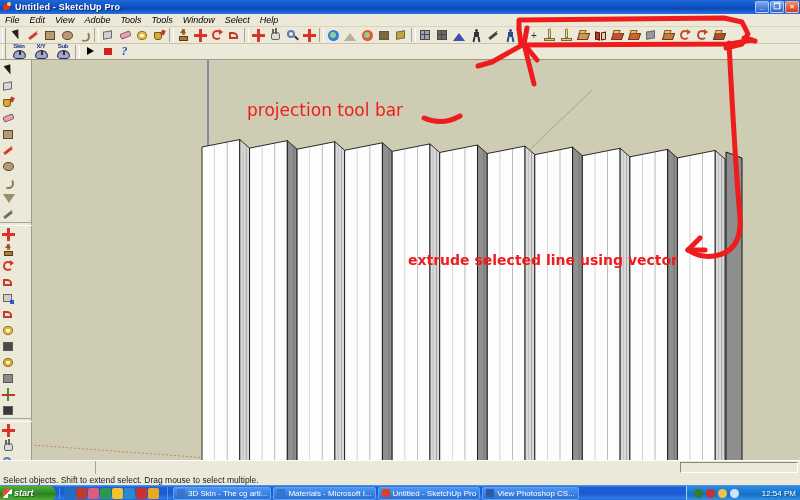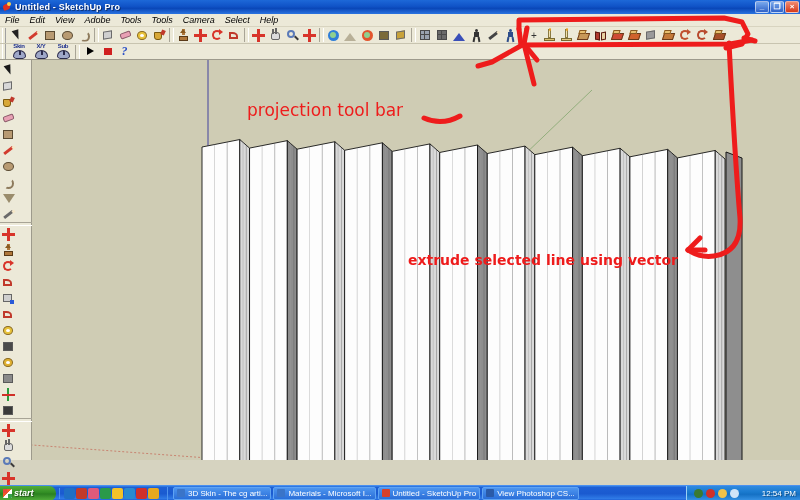--- a/index.html
+++ b/index.html
@@ -229,21 +229,21 @@
     </div>
   </div>
 
   <div class="menubar" id="menubar">
       <div class="menu-item">File</div>
       <div class="menu-item">Edit</div>
       <div class="menu-item">View</div>
       <div class="menu-item">Adobe</div>
       <div class="menu-item">Tools</div>
       <div class="menu-item">Tools</div>
-      <div class="menu-item">Camera</div>
+      <div class="menu-item">Window</div>
       <div class="menu-item">Select</div>
       <div class="menu-item">Help</div>
     </div>
 
   <div class="toolbar-row1" id="toolbar-row1">
       <div class="tb-grip"></div>
       <div class="tb-btn">
         <span style="display: inline-block; position: relative; width: 13px; height: 13px;">
           <span style="position: absolute; left: 3px; top: 1px; width: 0px; height: 0px; border-left: 4px solid transparent; border-right: 3px solid transparent; border-top: 10px solid rgb(34, 34, 34); transform: rotate(-18deg);"></span>
         </span>
@@ -750,20 +750,28 @@
           <line x1="658.0454545454546" y1="95.42424242424242" x2="658.0454545454546" y2="456.57575757575756" stroke="#9a9a9a" stroke-width="0.6" opacity="0.7"></line>
           <line x1="670.6363636363636" y1="92.93939393939394" x2="670.6363636363636" y2="454.06060606060606" stroke="#5a5a5a" stroke-width="0.6" opacity="0.7"></line>
           <path d="M683.2272727272727,90.45454545454545 L693,99 L693,464 L683.2272727272727,451.54545454545456 Z" fill="#d9d9d9" stroke="#141414" stroke-width="0.9"></path>
           <line x1="686.4848484848485" y1="93.3030303030303" x2="686.4848484848485" y2="455.6969696969697" stroke="#9a9a9a" stroke-width="0.6" opacity="0.7"></line>
           <line x1="689.7424242424242" y1="96.15151515151516" x2="689.7424242424242" y2="459.8484848484849" stroke="#5a5a5a" stroke-width="0.6" opacity="0.7"></line>
           <path d="M694,92 L710,98 L710,464 L694,458 Z" fill="#8e8e8e" stroke="#141414" stroke-width="1"></path>
         </g>
     </svg>
   </div>
 
+  <div class="statusbar">
+    <div class="status-inner">
+      <div class="status-cell-a"></div>
+      <div class="status-cell-b"></div>
+    </div>
+    <div class="measure-box"></div>
+    <div class="status-text">Select objects. Shift to extend select. Drag mouse to select multiple.</div>
+  </div>
 
   <div class="taskbar">
     <div class="start-btn">
       <span class="start-flag"></span>
       <span>start</span>
     </div>
     <div class="quicklaunch" id="quicklaunch">
         <span class="ql-ico" style="background: rgb(31, 111, 196);"></span>
         <span class="ql-ico" style="background: rgb(194, 58, 42);"></span>
         <span class="ql-ico" style="background: rgb(224, 90, 122);"></span>

